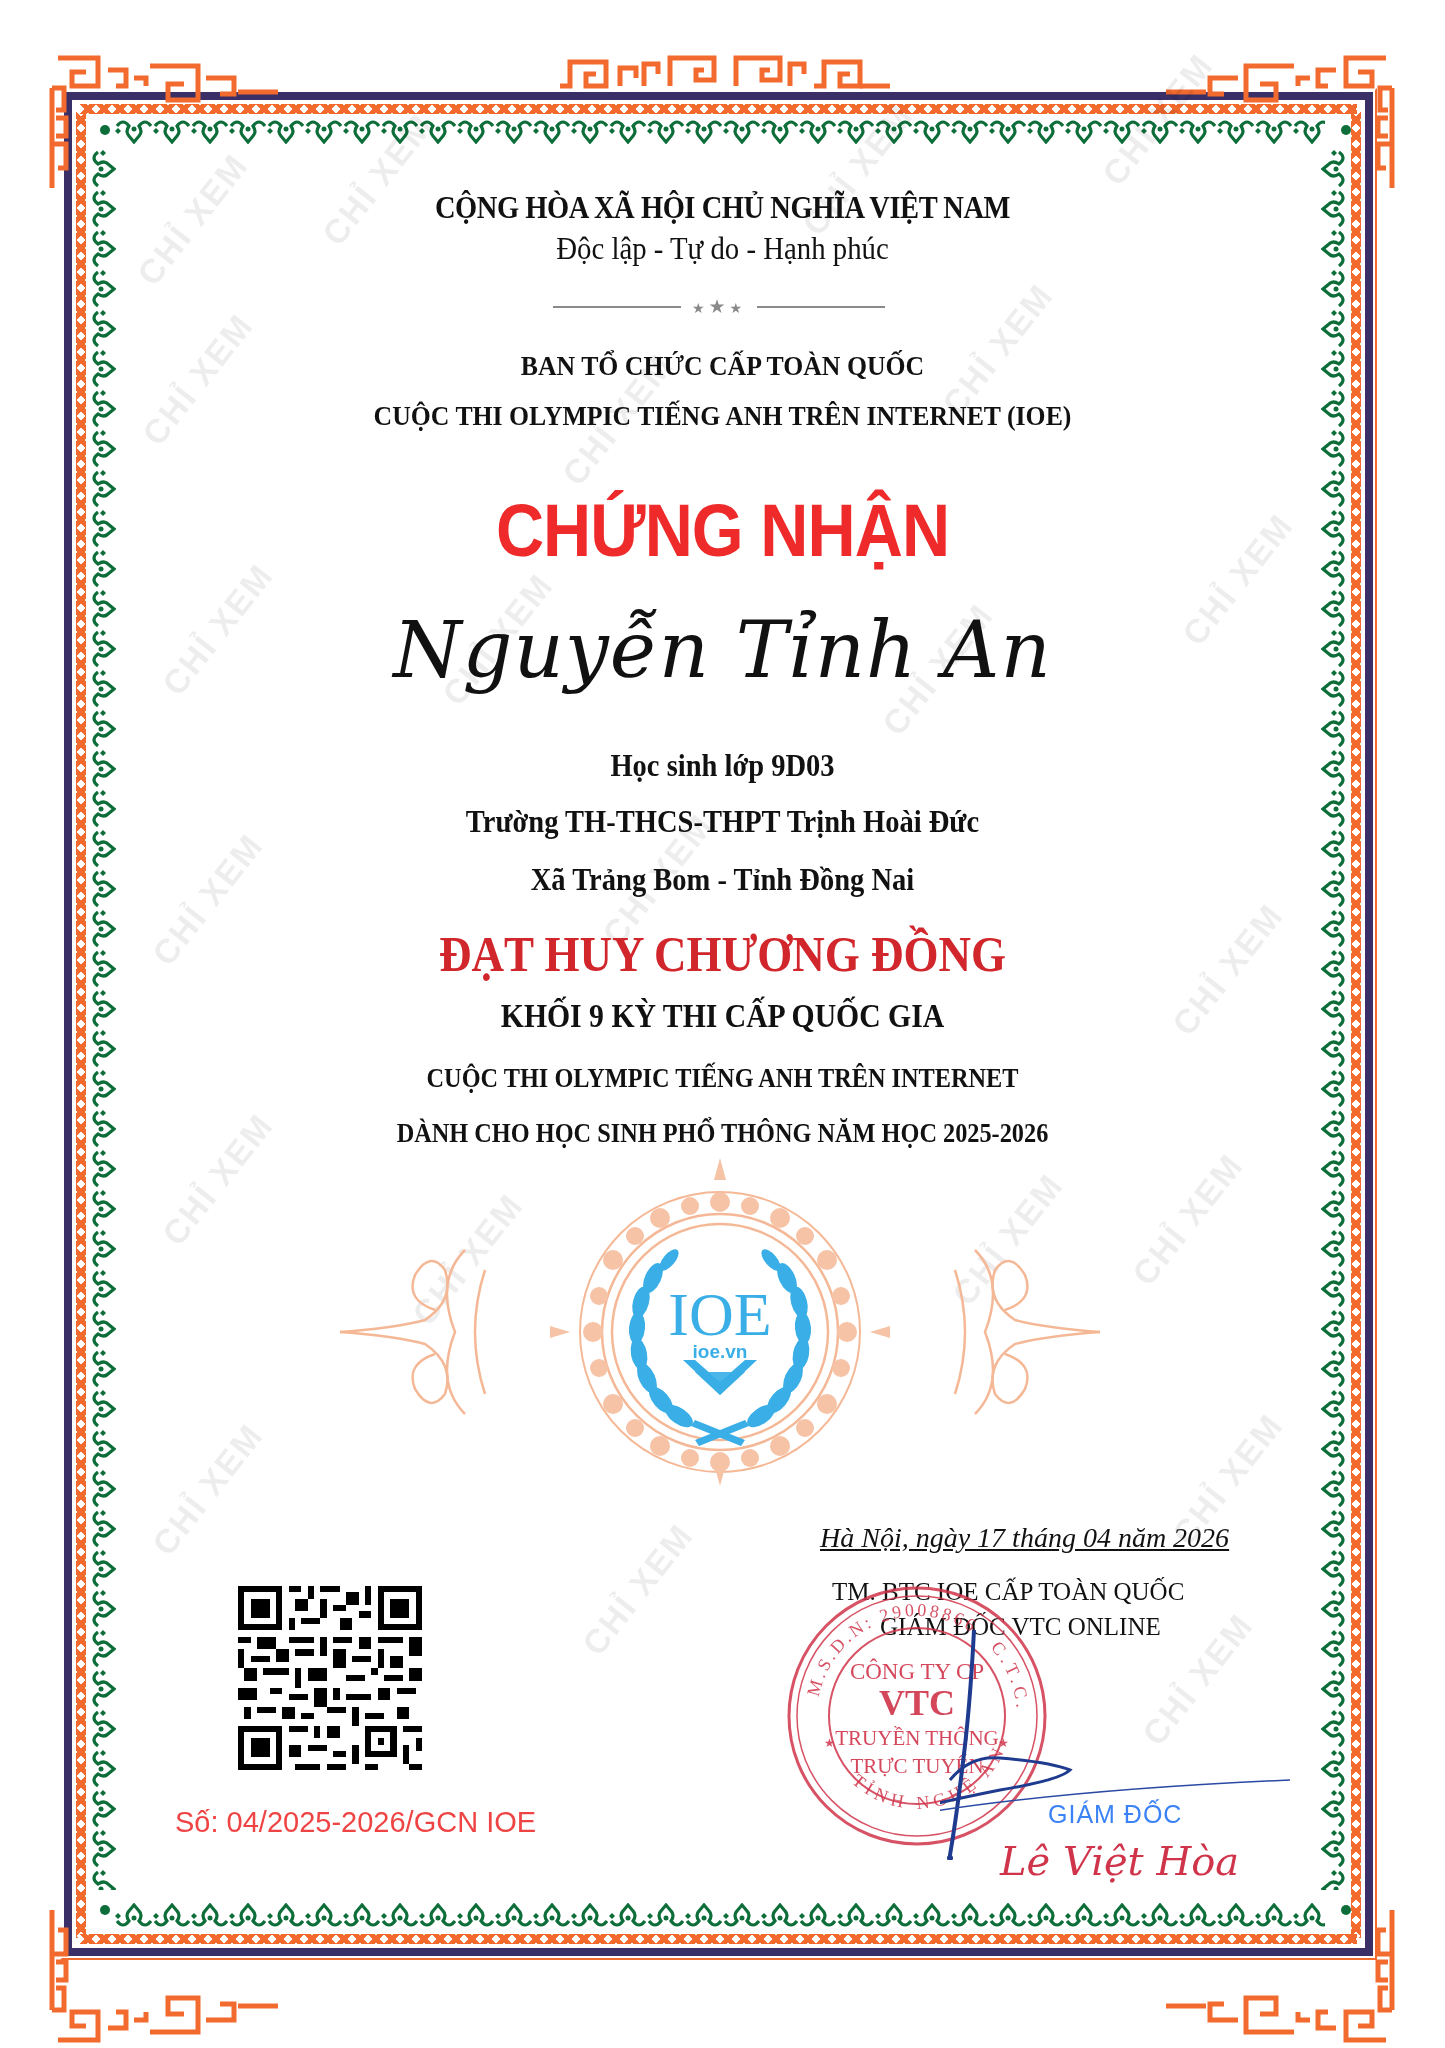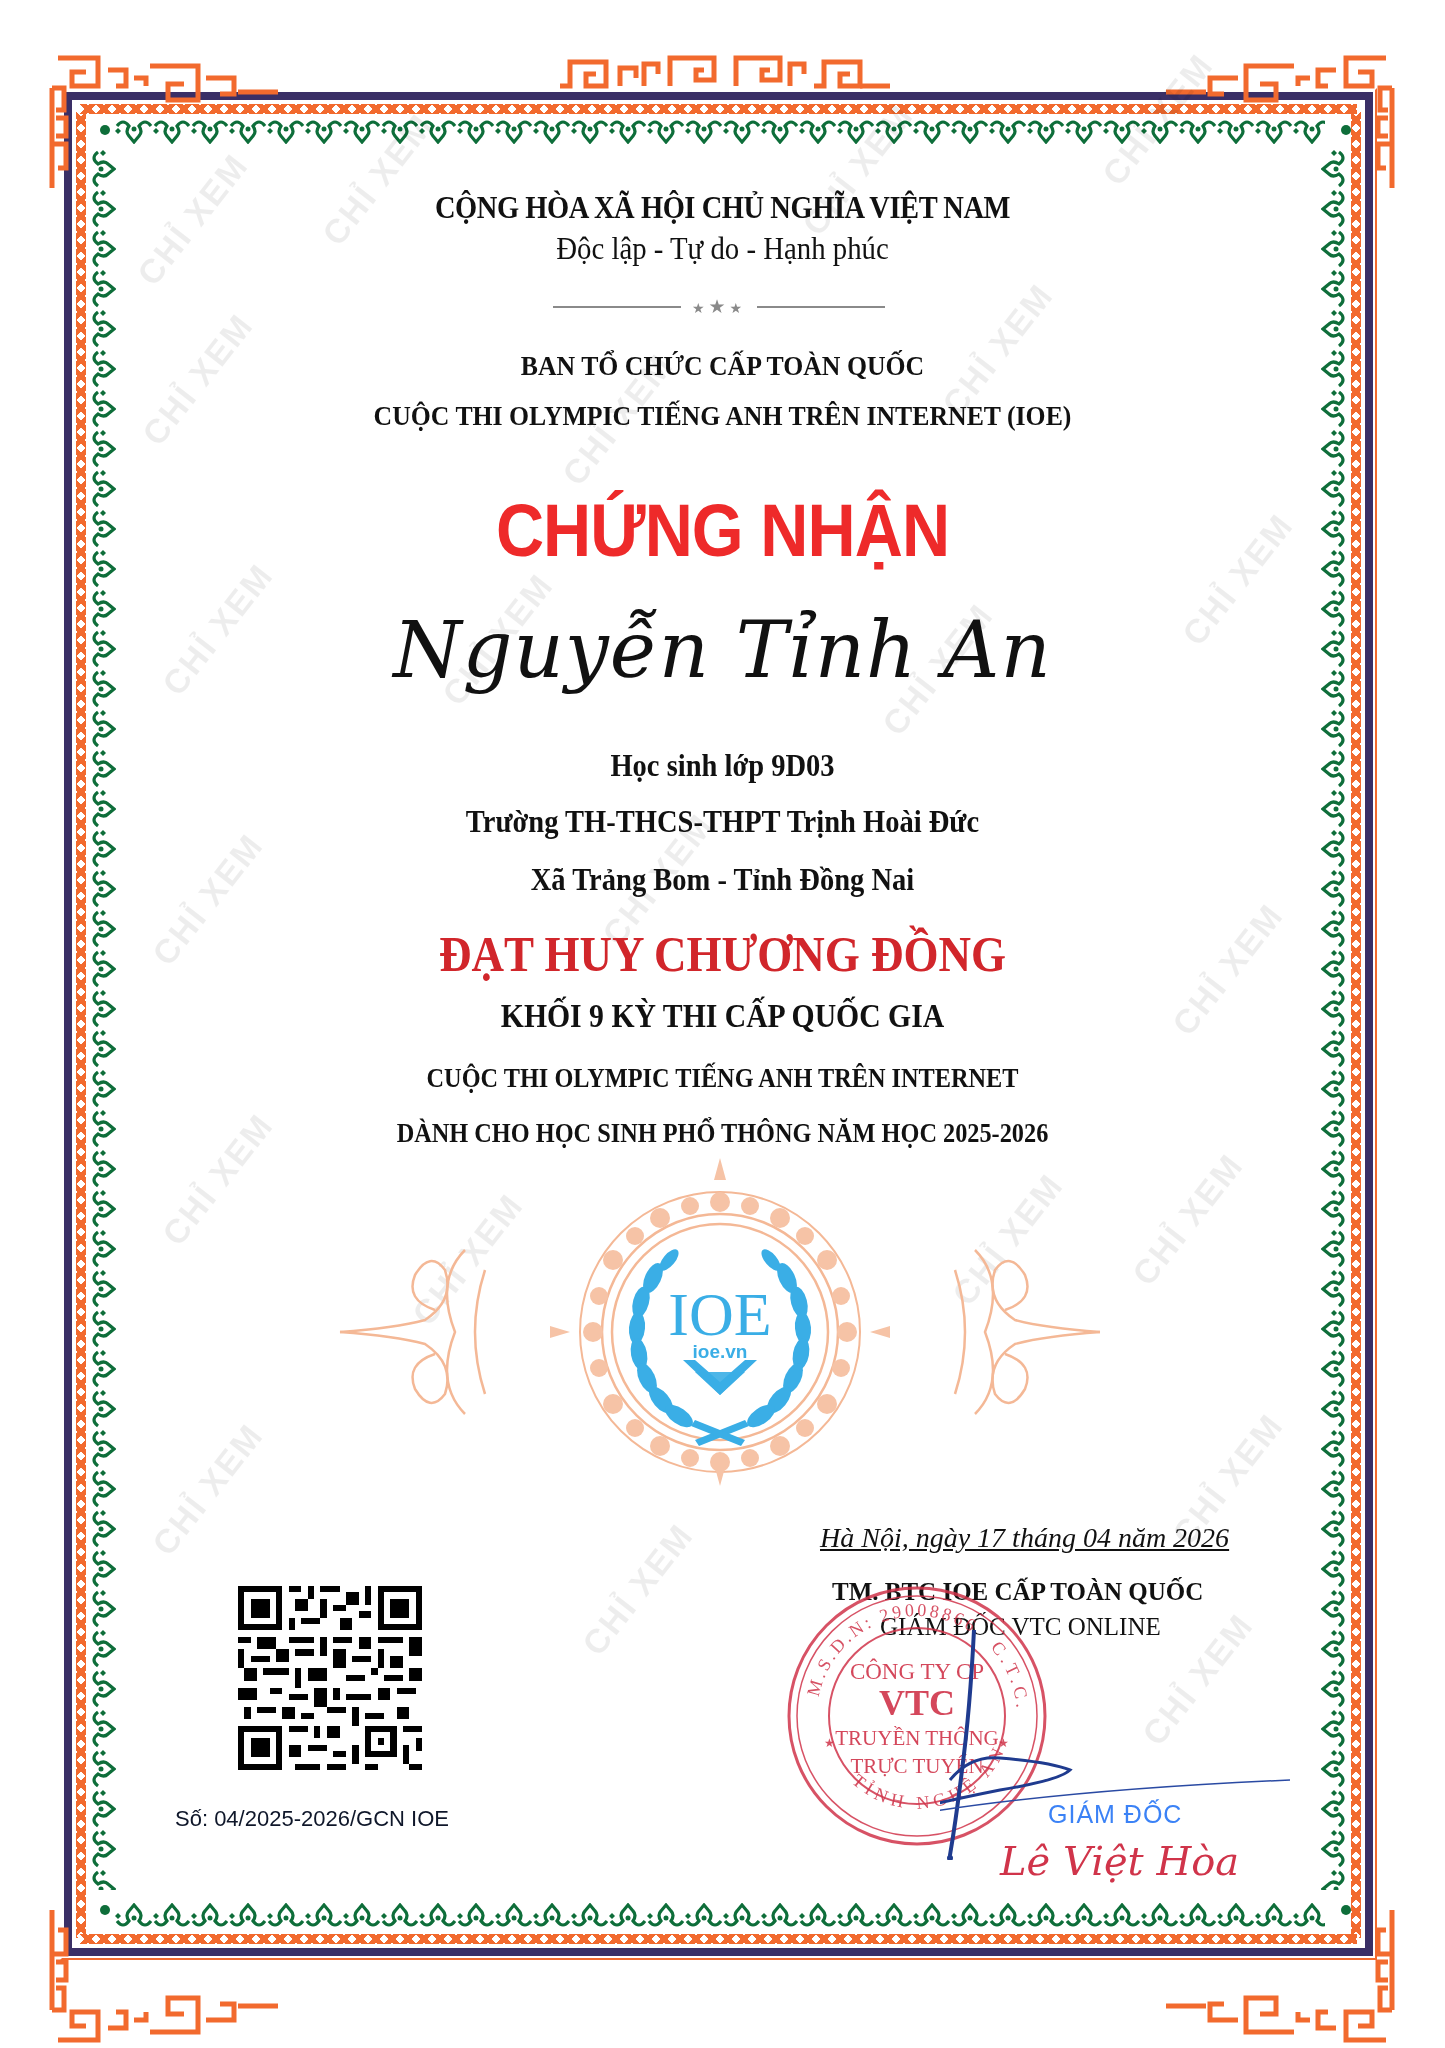--- a/index.html
+++ b/index.html
@@ -64,30 +64,30 @@
   .award { top: 925px; font-size: 50px; font-weight: bold; color: #d1262b; transform: scaleX(0.9); }
   .khoi { top: 998px; font-size: 33px; font-weight: bold; transform: scaleX(0.9); }
   .comp1 { top: 1063px; font-size: 27px; font-weight: bold; transform: scaleX(0.9); }
   .comp2 { top: 1118px; font-size: 27px; font-weight: bold; transform: scaleX(0.9); }
 
   
   .emblem { position: absolute; left: 335px; top: 1150px; width: 770px; height: 340px; }
 
   
   .date { position: absolute; left: 820px; top: 1522px; font-size: 28px; font-style: italic; text-decoration: underline; }
-  .tm { position: absolute; left: 832px; top: 1578px; font-size: 25px; font-weight: bold; }
+  .tm { position: absolute; left: 832px; top: 1578px; font-size: 25px; font-weight: normal; }
   .gd { position: absolute; left: 880px; top: 1613px; font-size: 25px; }
   .stamp { position: absolute; left: 784px; top: 1583px; width: 266px; height: 266px; }
   .sig-title { position: absolute; left: 1048px; top: 1800px; font-family: "Liberation Sans", sans-serif; font-size: 25px; color: #3b82f6; letter-spacing: 1px; }
   .sig-name { position: absolute; left: 1000px; top: 1838px; font-family: "DejaVu Serif", serif; font-style: italic; font-size: 40px; color: #d0344a; }
   .signature { position: absolute; left: 940px; top: 1630px; width: 360px; height: 230px; }
 
   
   .qr { position: absolute; left: 238px; top: 1586px; width: 184px; height: 184px; }
-  .serial { position: absolute; left: 175px; top: 1806px; font-family: "Liberation Sans", sans-serif; font-size: 22px; color: #0f172a; text-align: center; }
+  .serial { position: absolute; left: 175px; top: 1806px; font-family: "Liberation Sans", sans-serif; font-size: 29px; color: #ef4444; text-align: center; }
 </style>
 </head>
 <body>
 
 <div>
   <div class="frame-orange-line"></div>
   <div class="frame-navy"></div>
 
   <div class="diamond-strip h" style="left:80px; top:104px; width:1277px;"></div>
   <div class="diamond-strip h" style="left:80px; top:1934px; width:1277px;"></div>

